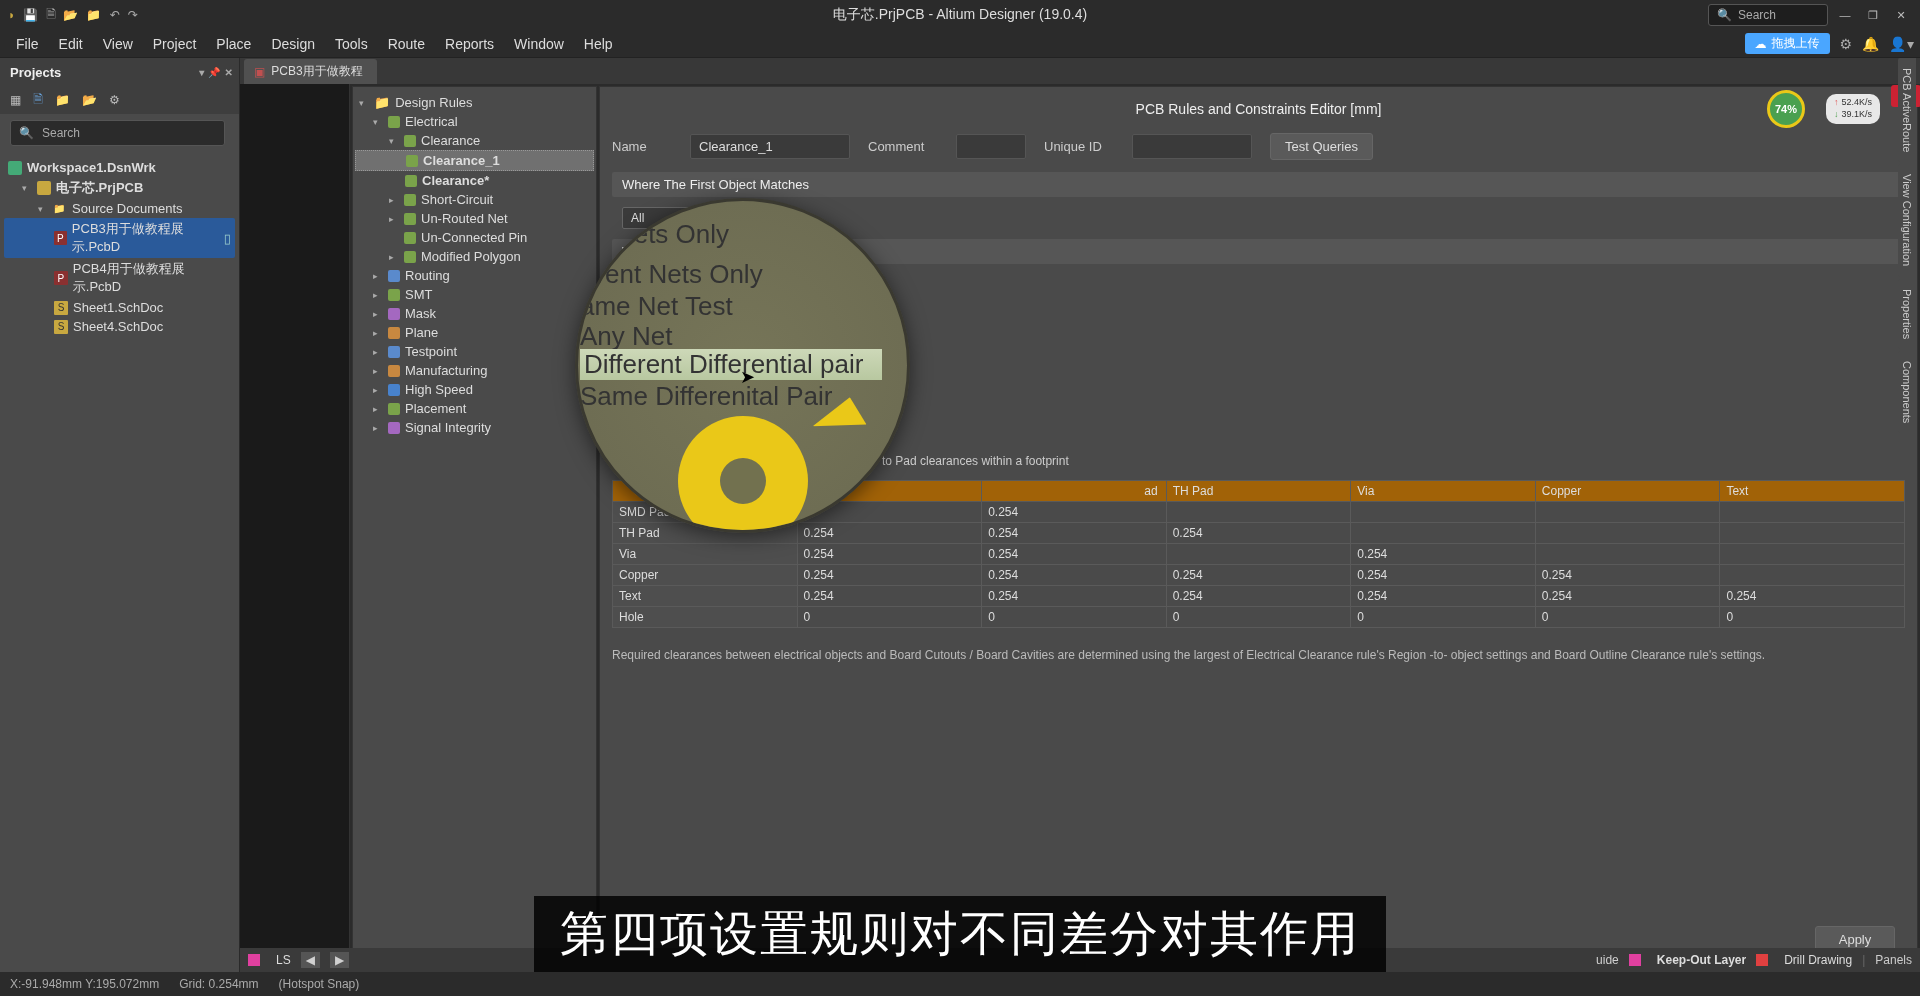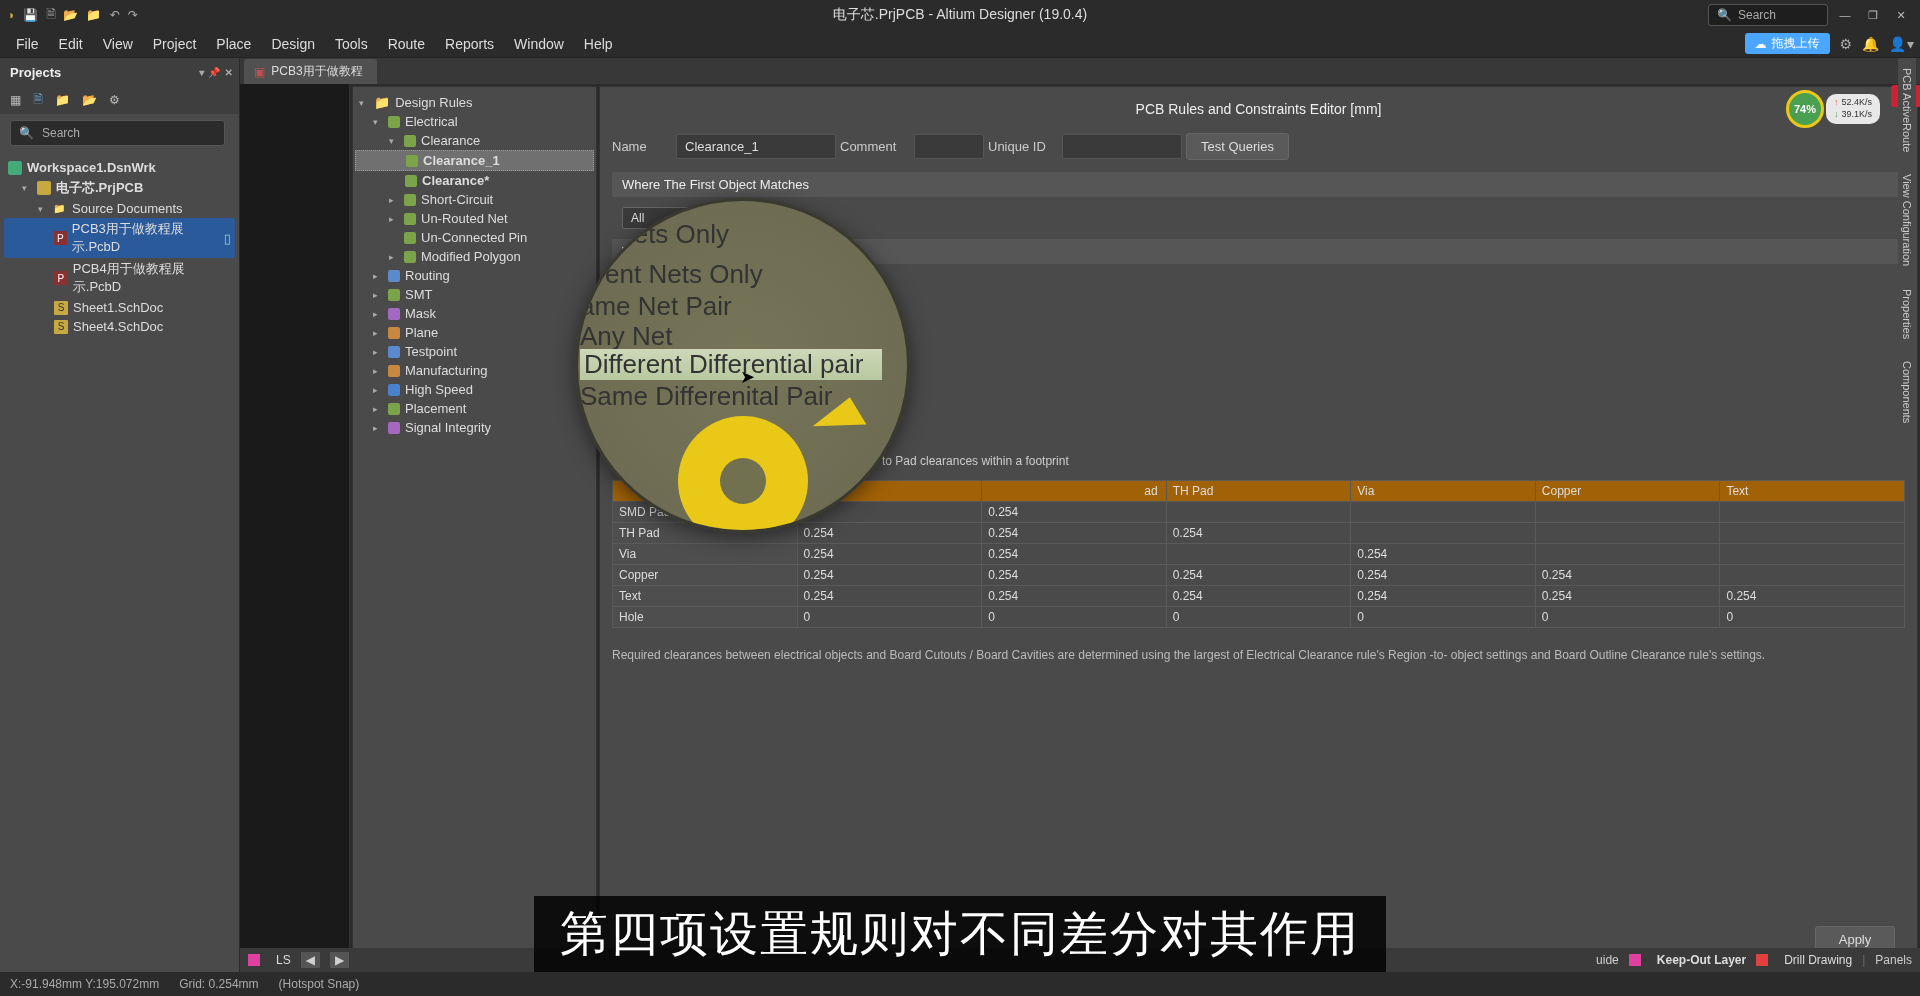--- a/index.html
+++ b/index.html
@@ -60,21 +60,21 @@
 .rules-tree .selected2 { background: #707070; border: 1px dotted #999; }
 .rule-icon { width: 12px; height: 12px; background: #7aa34a; border-radius: 2px; display: inline-block; }
 .rule-icon.blue { background: #5a8acc; }
 .rule-icon.orange { background: #c88840; }
 .rule-icon.purple { background: #a468c0; }
 
 
 .rules-editor { flex: 1; background: #4a4a4a; margin: 2px 2px 2px 2px; border: 1px solid #333; padding: 10px 12px; display: flex; flex-direction: column; position: relative; justify-content: center; }
 .dialog-header { text-align: center; padding: 4px 0 10px; color: #eee; font-size: 14px; }
 .close-btn { position: absolute; right: -4px; top: -2px; background: #c23; width: 30px; height: 22px; color: #fff; text-align: center; line-height: 22px; font-size: 13px; border-radius: 3px; }
-.form-row { display: flex; align-items: center; gap: 4px; padding: 6px 0; }
+.form-row { display: flex; align-items: center; gap: 18px; padding: 6px 0; }
 .form-label { font-size: 13px; color: #ccc; width: 60px; }
 .form-input { background: #3a3a3a; border: 1px solid #555; border-radius: 2px; padding: 4px 8px; color: #ddd; font-size: 13px; }
 .form-input.w160 { width: 160px; }
 .form-input.w120 { width: 120px; }
 .btn { background: #5a5a5a; border: 1px solid #666; border-radius: 3px; padding: 5px 14px; color: #ddd; font-size: 13px; }
 .section-header { background: #565656; padding: 5px 10px; margin: 6px 0; font-size: 13px; color: #eee; border-radius: 2px; }
 .dropdown { background: #3a3a3a; border: 1px solid #666; border-radius: 2px; padding: 3px 8px; width: 100px; color: #ddd; font-size: 12px; display: flex; justify-content: space-between; align-items: center; margin: 4px 0 4px 10px; }
 .note-text { font-size: 12px; color: #ccc; margin: 4px 0 4px 10px; }
 
 
@@ -92,21 +92,21 @@
 .mag-donut { position: absolute; left: 100px; top: 215px; width: 130px; height: 130px; border-radius: 50%; background: #eac818; }
 .mag-donut::after { content: ''; position: absolute; left: 42px; top: 42px; width: 46px; height: 46px; border-radius: 50%; background: #72714f; }
 .mag-shape { position: absolute; left: 240px; top: 195px; width: 50px; height: 40px; background: #eac818; transform: rotate(20deg); clip-path: polygon(0 100%, 100% 50%, 50% 0); }
 .mag-cursor { position: absolute; left: 162px; top: 165px; font-size: 18px; color: #000; z-index: 3; }
 
 
 .right-dock { position: absolute; right: 0; top: 58px; width: 22px; z-index: 5; }
 .dock-tab { writing-mode: vertical-rl; background: #4a4a4a; color: #ccc; padding: 10px 3px; margin-bottom: 2px; font-size: 11px; border-radius: 2px 0 0 2px; text-align: center; }
 
 
-.progress-badge { position: absolute; right: 40px; top: 90px; display: flex; align-items: center; gap: 2px; z-index: 5; margin-left: 39px; }
+.progress-badge { position: absolute; right: 40px; top: 90px; display: flex; align-items: center; gap: 21px; z-index: 5; margin-left: 39px; }
 .progress-circle { width: 38px; height: 38px; border-radius: 50%; border: 3px solid #eac818; background: #4aa050; color: #fff; display: flex; align-items: center; justify-content: center; font-size: 11px; font-weight: 600; }
 .speed-badge { background: #e8e8e8; border-radius: 10px; padding: 3px 8px; font-size: 9px; color: #333; line-height: 1.3; }
 .speed-badge .line { display: flex; align-items: center; gap: 3px; }
 
 
 .apply-bar { display: flex; justify-content: flex-end; padding: 6px 10px; gap: 8px; }
 
 
 .layer-bar { position: absolute; bottom: 24px; left: 240px; right: 0; height: 24px; background: #3a3a3a; display: flex; align-items: center; padding: 0 8px; gap: 10px; font-size: 12px; }
 .layer-chip { display: flex; align-items: center; gap: 16px; color: #ddd; }
@@ -430,21 +430,21 @@
         </div>
       </div>
     </div>
   </div>
 </div>
 
 <div class="magnifier">
   <div class="mag-content">
     <div class="mag-item" style="top:18px;left:8px;">nt Nets Only</div>
     <div class="mag-item" style="top:58px;left:4px;">erent Nets Only</div>
-    <div class="mag-item" style="top:90px;left:2px;">ame Net Pair</div>
+    <div class="mag-item" style="top:90px;left:2px;">ame Net Test</div>
     <div class="mag-item" style="top:120px;left:2px;">Any Net</div>
     <div class="mag-item highlight" style="top:148px;">Different Differential pair</div>
     <div class="mag-item" style="top:180px;left:2px;">Same Differenital Pair</div>
     <div class="mag-donut"></div>
     <div class="mag-shape"></div>
     <div class="mag-cursor">➤</div>
   </div>
 </div>
 
 <div class="progress-badge">

